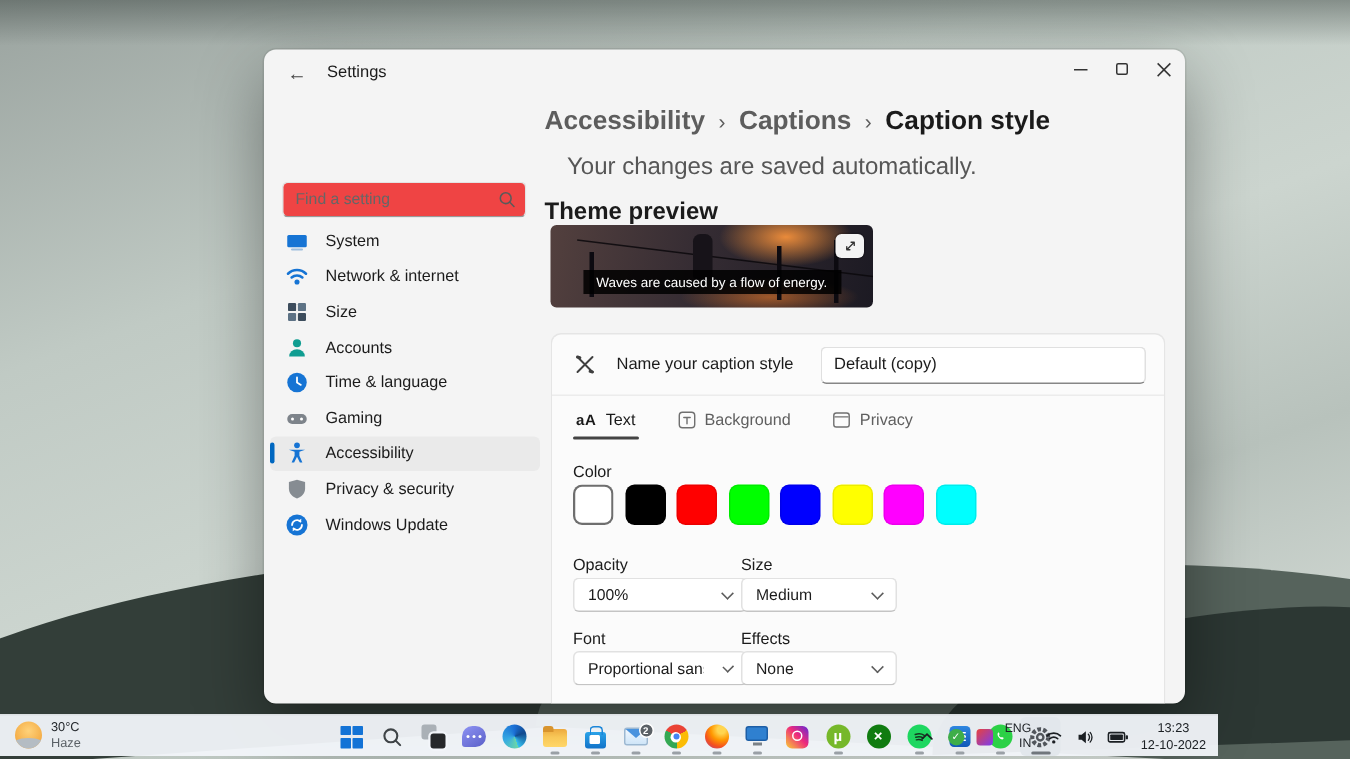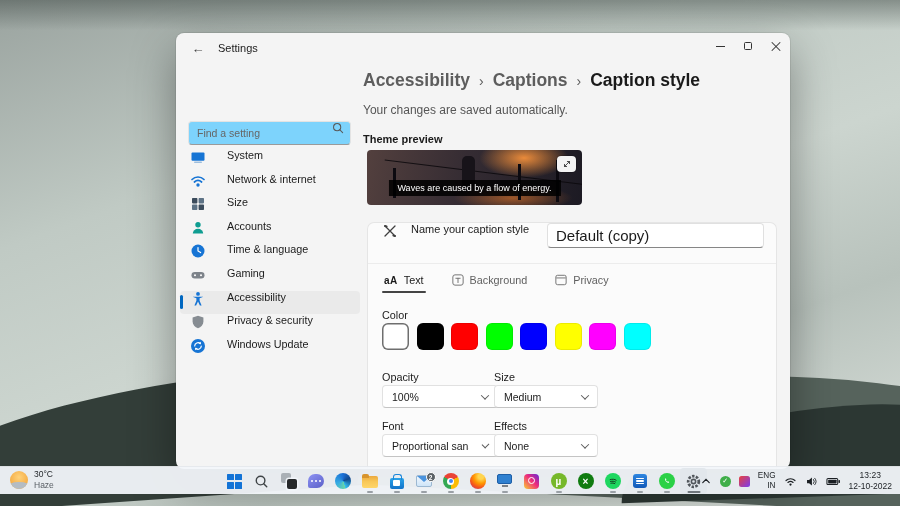--- a/index.html
+++ b/index.html
@@ -18,66 +18,66 @@
   .win-title{position:absolute;left:42px;top:9px;font-size:11px}
   .wc{position:absolute;top:0;right:0;display:flex}
   .wc>div{width:28px;height:26px;display:flex;align-items:center;justify-content:center;cursor:pointer}
   .wc .bar{width:9px;border-top:1px solid #333}
   .wc .box{width:8px;height:8px;border:1px solid #333;border-radius:1.5px}
   .wc .x{position:relative;width:10px;height:10px}
   .wc .x::before,.wc .x::after{content:"";position:absolute;left:-1px;top:4.5px;width:12px;border-top:1px solid #333}
   .wc .x::before{transform:rotate(45deg)}.wc .x::after{transform:rotate(-45deg)}
 
   
-  .search-box{position:absolute;left:12px;top:88px;width:163px;height:24px;background:#7dd3fc;border:1px solid #e3e3e3;border-bottom:1px solid #9a9a9a;border-radius:4px;display:flex;padding:0 6px 0 8px}
+  .search-box{position:absolute;left:12px;top:88px;width:163px;height:24px;background:#ef4444;border:1px solid #e3e3e3;border-bottom:1px solid #9a9a9a;border-radius:4px;display:flex;align-items:center;padding:0 6px 0 8px}
   .search-box input{flex:1;border:none;outline:none;font-size:10.5px;font-family:inherit;color:#333;background:transparent}
   .search-box input::placeholder{color:#666}
   .nav{position:absolute;left:4px;top:116px;width:180px}
-  .nav-item{position:relative;display:flex;gap:21px;height:23.6px;padding-left:10px;border-radius:4px;cursor:pointer}
+  .nav-item{position:relative;display:flex;align-items:center;gap:11px;height:23.6px;padding-left:10px;border-radius:4px;cursor:pointer}
   .nav-item .ico{width:16px;height:16px;flex:0 0 16px;display:flex}
   .nav-item .lbl{font-size:10.8px}
   .nav-item.sel{background:#eaeaea}
   .nav-item.sel::before{content:"";position:absolute;left:0;top:4.5px;width:3px;height:14px;border-radius:2px;background:#0067c0}
 
   
   .crumbs{position:absolute;left:187px;top:37px;font-size:17.5px;font-weight:700;display:flex;gap:9px;align-items:center}
   .crumbs .c{color:#5d5d5d;cursor:pointer}
   .crumbs .sep{color:#5d5d5d;font-size:14px;font-weight:400}
   .crumbs .cur{color:#1a1a1a}
-  .autosave{position:absolute;left:187px;top:70px;font-size:12px;color:#565656}
-  .tp-label{position:absolute;left:187px;top:100px;font-size:11px;font-weight:700}
+  .autosave{position:absolute;left:202px;top:70px;font-size:16px;color:#565656}
+  .tp-label{position:absolute;left:187px;top:100px;font-size:16px;font-weight:700}
   .preview{position:absolute;left:191px;top:117px;width:215px;height:55px;border-radius:4px;overflow:hidden;background:linear-gradient(100deg,#53403e 0%,#352c33 45%,#1c1a23 100%)}
   .preview .glow1{position:absolute;left:52%;top:-12px;width:90px;height:40px;background:radial-gradient(ellipse,rgba(255,150,60,.9),rgba(255,150,60,0) 70%);border-radius:50%}
   .preview .glow2{position:absolute;left:40%;bottom:-6px;width:120px;height:26px;background:radial-gradient(ellipse,rgba(255,130,40,.55),rgba(255,130,40,0) 70%);border-radius:50%}
   .preview .rail{position:absolute;left:8%;top:22px;width:95%;border-top:1.5px solid rgba(10,8,12,.85);transform:rotate(7deg)}
   .preview .post{position:absolute;width:3px;background:#0c0a10}
   .preview .person{position:absolute;left:44%;top:6px;width:13px;height:30px;background:#171319;border-radius:5px 5px 2px 2px}
   .expand-btn{position:absolute;right:6px;top:6px;width:19px;height:16px;background:#f3f3f3;border-radius:4px;display:flex;align-items:center;justify-content:center;cursor:pointer;box-shadow:0 0 0 1px rgba(0,0,0,.15)}
   .caption-bar{position:absolute;left:50%;transform:translateX(-50%);bottom:9px;background:rgba(0,0,0,.85);color:#fff;font-size:9px;padding:3px 9px;white-space:nowrap}
 
   .card{position:absolute;left:191px;top:189px;width:410px;height:247px;background:#fbfbfb;border:1px solid #e5e5e5;border-bottom:none;border-radius:7px 7px 0 0}
-  .card-row1{position:absolute;left:0;top:0;right:0;height:41px;display:flex;padding:0 12px 0 14px;border-bottom:1px solid #ececec}
+  .card-row1{position:absolute;left:0;top:0;right:0;height:41px;display:flex;align-items:center;padding:0 12px 0 14px;border-bottom:1px solid #ececec}
   .card-row1 .lbl{margin-left:13px;font-size:11px}
-  .name-input{margin-left:auto;width:217px;height:25px;background:#fff;border:1px solid #e0e0e0;border-bottom:1px solid #868686;border-radius:4px;padding:0 8px;font-size:15px;font-family:inherit;color:#1b1b1b;outline:none}
+  .name-input{margin-left:auto;width:217px;height:25px;background:#fff;border:1px solid #e0e0e0;border-bottom:1px solid #868686;border-radius:4px;padding:0 8px;font-size:11px;font-family:inherit;color:#1b1b1b;outline:none}
   .tabs{position:absolute;left:14px;top:48px;display:flex;gap:24px}
   .tab{display:flex;align-items:center;gap:6px;font-size:10.8px;color:#5f5f5f;padding:3px 2px 7px;cursor:pointer;position:relative}
   .tab.sel{color:#1a1a1a}
   .tab.sel::after{content:"";position:absolute;left:0;right:0;bottom:0;height:2.5px;border-radius:2px;background:#444}
   .tab .aa{font-size:10px;font-weight:700;letter-spacing:.5px}
   .color-lbl{position:absolute;left:14px;top:86px;font-size:10.8px}
   .swatches{position:absolute;left:14px;top:100px;display:flex;gap:7.5px}
   .sw{width:27px;height:27px;border-radius:6px;cursor:pointer;box-shadow:inset 0 0 0 1px rgba(0,0,0,.08)}
   .sw.sel{box-shadow:inset 0 0 0 1.5px #6e6e6e}
   .fld-lbl{position:absolute;font-size:10.8px}
   .dd{position:absolute;height:23px;background:#fff;border:1px solid #e1e1e1;border-bottom-color:#c4c4c4;border-radius:4px;display:flex;align-items:center;padding:0 9px;font-size:10.5px;cursor:pointer}
   .dd .chev{margin-left:auto;width:6px;height:6px;border-right:1.2px solid #5c5c5c;border-bottom:1.2px solid #5c5c5c;transform:rotate(45deg) translate(-1px,-1px)}
   .dd .val{margin-right:14px;white-space:nowrap;overflow:hidden}
 
   
-  .taskbar{position:absolute;left:0;bottom:12px;width:900px;height:28px;background:rgba(242,246,250,.95);border-top:1px solid rgba(0,0,0,.05)}
+  .taskbar{position:absolute;left:0;bottom:2px;width:812px;height:28px;background:rgba(242,246,250,.95);border-top:1px solid rgba(0,0,0,.05)}
   .weather{position:absolute;left:10px;top:2px;display:flex;align-items:center;gap:6px;cursor:pointer}
   .w-sun{width:18px;height:18px;border-radius:50%;background:radial-gradient(circle at 50% 35%,#ffd27a,#ef9b2e);position:relative;overflow:hidden}
   .w-sun::after{content:"";position:absolute;bottom:-3px;left:-3px;width:24px;height:10px;background:#b4bcc3;border-radius:50% 50% 0 0}
   .w-txt{font-size:8.5px;line-height:1.3;color:#23272b}
   .w-txt .cond{color:#5a6066}
   .tb-icons{position:absolute;left:221px;top:1px;display:flex}
   .slot{width:27px;height:26px;display:flex;align-items:center;justify-content:center;position:relative;cursor:pointer;border-radius:4px}
   .slot.active{background:#e2e7ec}
   .slot .dot{position:absolute;bottom:1px;left:50%;transform:translateX(-50%);width:6px;height:2.5px;border-radius:2px;background:#9aa0a6}
   .slot.active .dot{width:13px;background:#70767c}

